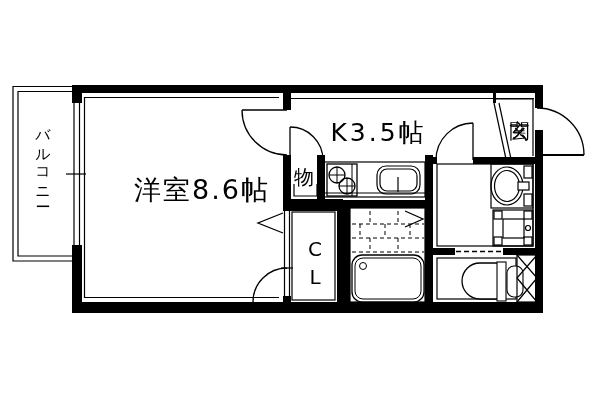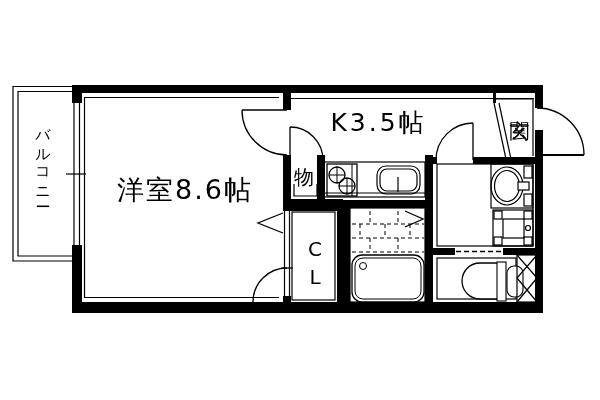--- a/index.html
+++ b/index.html
@@ -1,21 +1,21 @@
 <!DOCTYPE html>
 <html><head>
 <meta charset="utf-8">
 <style>
   html,body{margin:0;padding:0;background:#ffffff;}
   #stage{position:relative;width:600px;height:400px;background:#ffffff;overflow:hidden;
          font-family:"DejaVu Sans","Liberation Sans",sans-serif;color:#000;}
   #plan-svg{position:absolute;left:0;top:0;}
   .lbl{position:absolute;color:#000;white-space:nowrap;}
   .lbl-room{font-size:27px;letter-spacing:2px;font-weight:500;}
-  .lbl-kitchen{font-size:25px;letter-spacing:3px;font-weight:500;}
+  .lbl-kitchen{font-size:25px;letter-spacing:3px;font-weight:500;margin-top:10px;}
   .vtext{writing-mode:vertical-rl;text-orientation:upright;}
   .lbl-entrance{font-size:20px;letter-spacing:2px;}
   .lbl-balcony{font-size:15px;letter-spacing:3px;}
   .lbl-storage{font-size:20px;}
   .lbl-closet{font-size:20px;letter-spacing:4px;}
 </style>
 </head>
 <body>
 
 <div id="stage">
@@ -162,21 +162,21 @@
       <path d="M499,263 H480 A18,18 0 0 0 480,299 H499 Z"></path>
       <rect x="497" y="262" width="9" height="39" stroke-width="1.1"></rect>
       <rect x="507" y="266" width="16" height="31" rx="7" stroke-width="1.1"></rect>
     </g>
     <g fill="none" stroke="#000000" stroke-width="1.2">
       <rect x="517" y="255" width="20" height="47"></rect>
       <path d="M517,255 L537,278 M537,255 L517,278 M517,278 L537,302 M537,278 L517,302"></path>
     </g>
   </svg>
 
-  <div class="lbl lbl-room" style="left:100px;top:172px;width:170px;text-align:center;">洋室8.6帖</div>
+  <div class="lbl lbl-room" style="left:100px;top:172px;width:170px;text-align:right;">洋室8.6帖</div>
 
   <div class="lbl lbl-kitchen" style="left:316px;top:106px;width:125px;text-align:center;">K3.5帖</div>
 
   <div class="lbl lbl-balcony vtext" style="left:33px;top:118px;height:115px;">バルコニー</div>
 
   <div class="lbl lbl-entrance vtext" style="left:507px;top:104px;height:58px;">玄関</div>
 
   <div class="lbl lbl-storage" style="left:294px;top:164px;">物</div>
 
   <div class="lbl lbl-closet vtext" style="left:303px;top:237px;height:52px;">CL</div>

